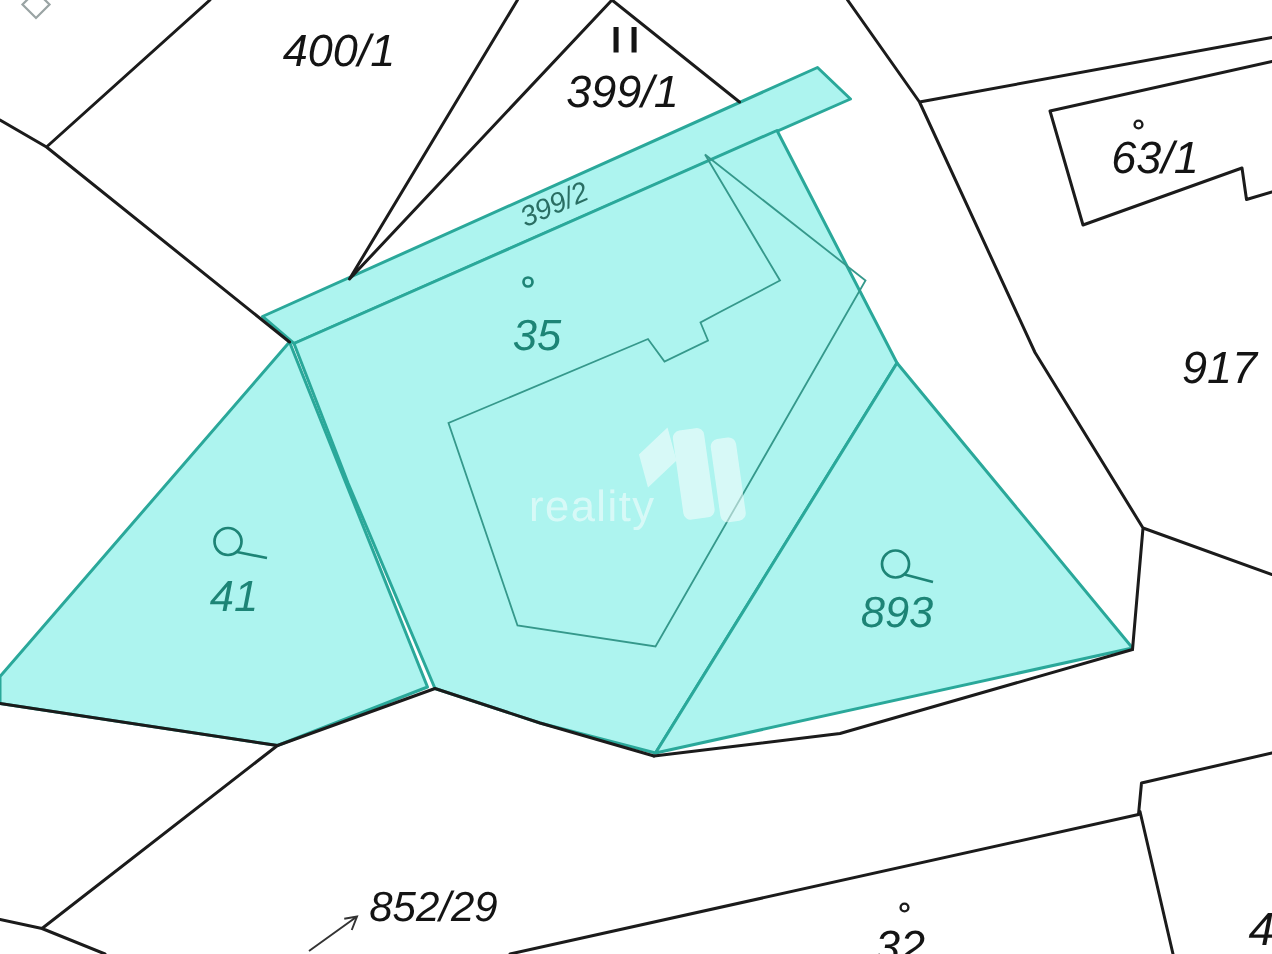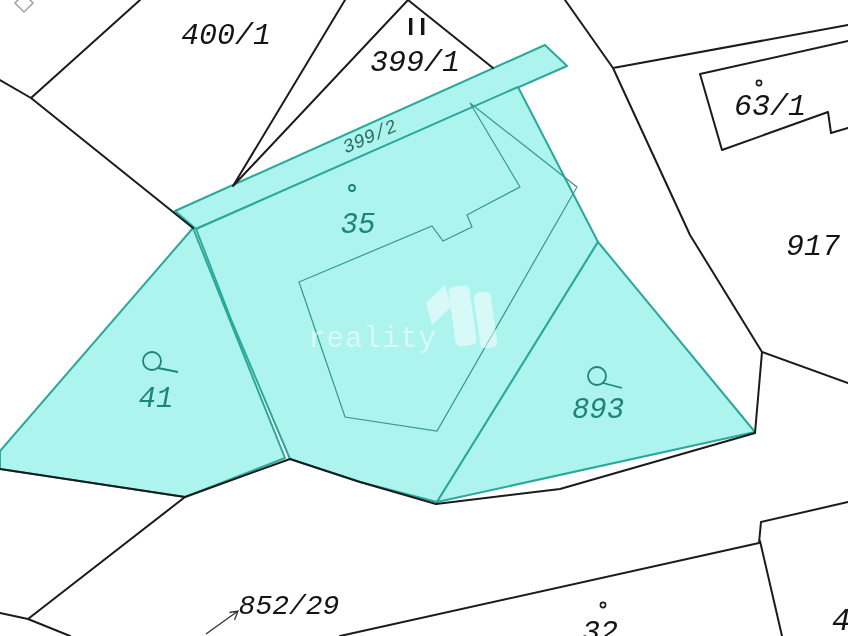--- a/index.html
+++ b/index.html
@@ -9,21 +9,21 @@
     --strip-label:#2a6e63;
     --black-line:#1b1b1b;
     --black-label:#141414;
     --gray-marker:#9aa4a4;
     --watermark:#ffffff;
     --bg:#ffffff;
   }
   html,body{margin:0;padding:0;background:var(--bg);}
   .map-wrap{
     position:relative;width:848px;height:636px;overflow:hidden;background:var(--bg);
-    font-family:Liberation Mono, monospace;
+    font-family:Liberation Sans, sans-serif;
   }
   svg{display:block}
   .pline{stroke:var(--black-line);stroke-width:2;fill:none;stroke-linecap:round;stroke-linejoin:round;}
   .parcel{fill:var(--parcel-fill);stroke:var(--parcel-border);stroke-width:2;stroke-linejoin:round;}
   .footprint{fill:none;stroke:#35988b;stroke-width:1.2;stroke-linejoin:miter;}
   .lbl{font-style:italic;fill:var(--black-label);text-anchor:middle;}
   .lbl-teal{font-style:italic;fill:var(--teal-label);text-anchor:middle;}
   .lbl-strip{font-style:italic;fill:var(--strip-label);text-anchor:middle;}
   .sym-teal{stroke:var(--teal-label);stroke-width:1.8;fill:none;}
   .sym-black{stroke:var(--black-line);stroke-width:1.6;fill:none;}

